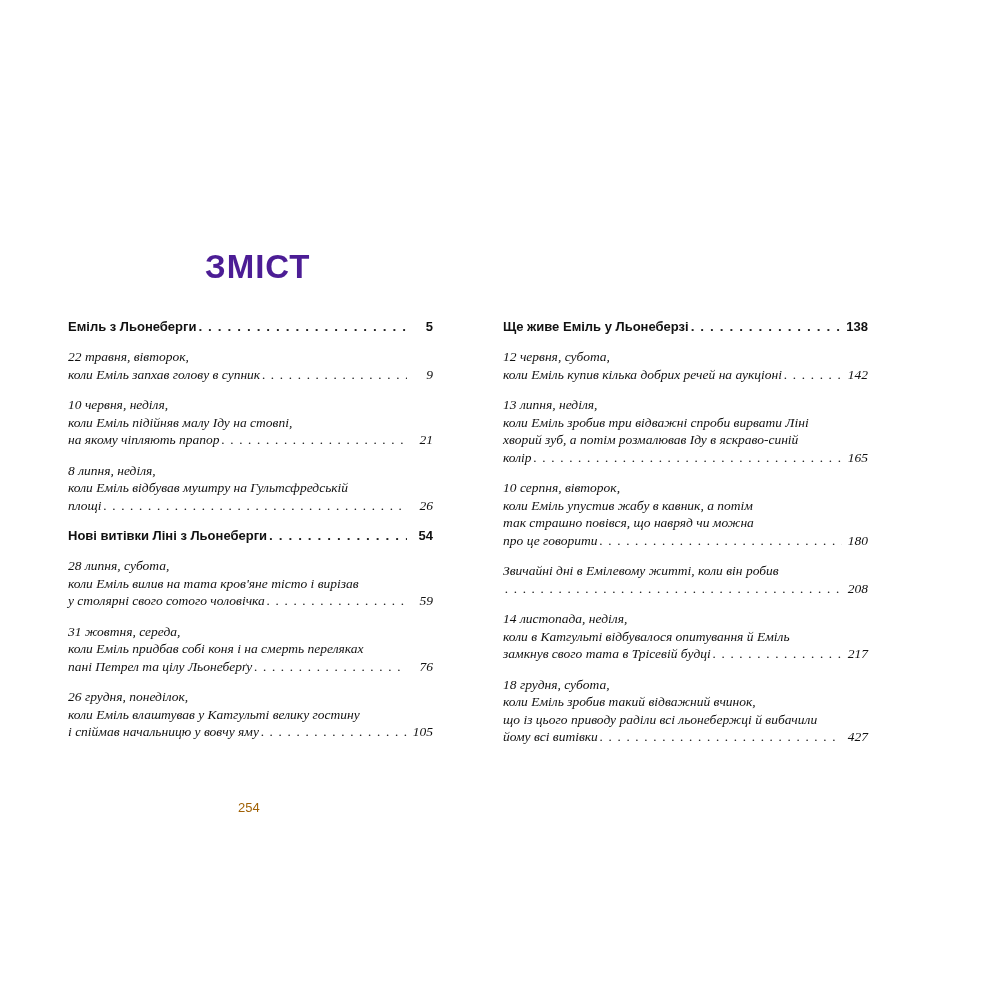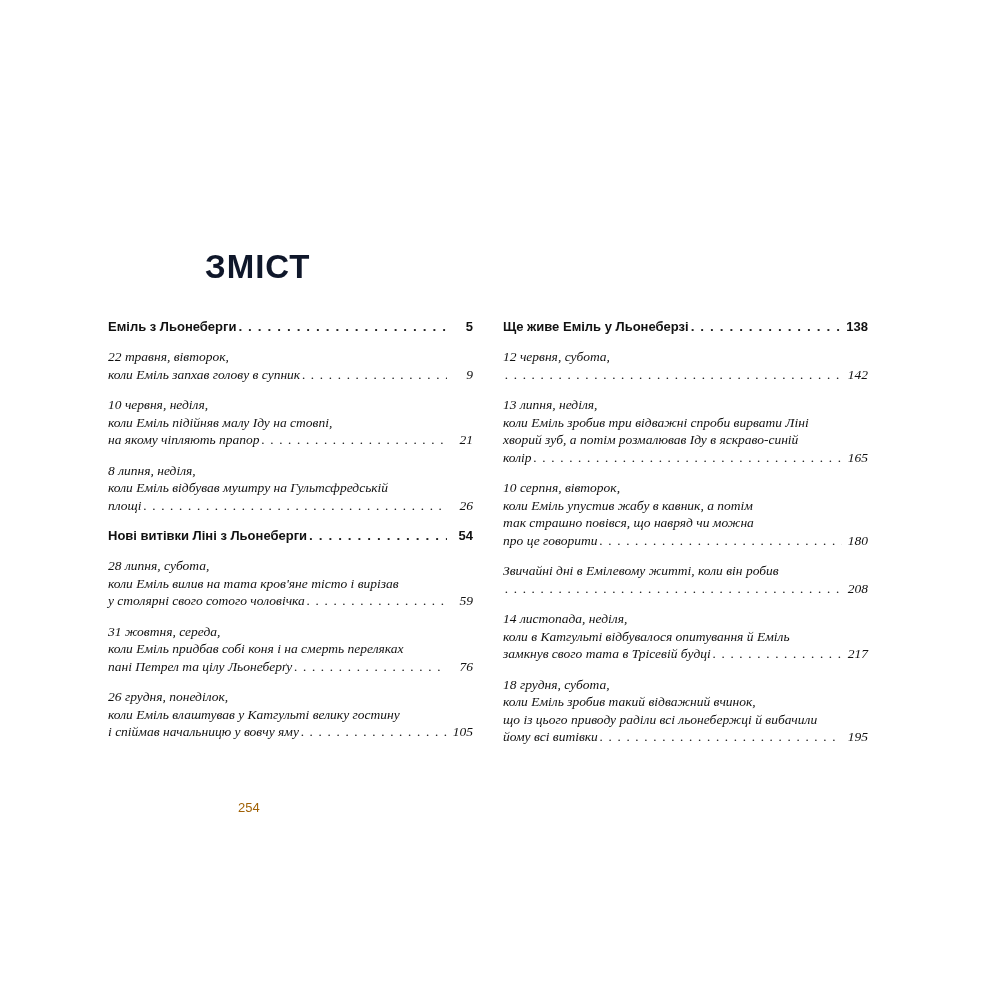--- a/index.html
+++ b/index.html
@@ -23,30 +23,29 @@
     background: #ffffff;
   }
   .toc-title {
     position: absolute;
     left: 205px;
     top: 248px;
     font-family: "Liberation Sans", sans-serif;
     font-weight: bold;
     font-size: 33px;
     letter-spacing: 1px;
-    color: #0f172a;
+    color: #4c1d95;
   }
   .columns {
     position: absolute;
     left: 68px;
     top: 318px;
     width: 870px;
     display: flex;
-    gap: 30px;
-    margin-left: 40px;
+    gap: 70px;
   }
   .col {
     width: 365px;
   }
   .entry {
     margin-bottom: 13px;
   }
   .entry.section {
     margin-bottom: 12px;
   }
@@ -237,20 +236,21 @@
             <span class="pg">138</span>
           </div>
         </div>
         <div class="entry chapter">
           <div class="line nodots">
             <span class="txt">12 червня, субота,</span>
             <span class="dots">. . . . . . . . . . . . . . . . . . . . . . . . . . . . . . . . . . . . . . . . . . . . . . . . . . . . . . . . . . . . . . . . . . . . . . . . . . . . . . . . . . . . . . . . . . . . . . . . . . . . . . . . . . . . . . . . . . . . . . . . . . . . . . . . . . . . . . . . . . . . . . . . . . . . . . . . . . . . . . . .</span>
             <span class="pg"></span>
           </div>
           <div class="line">
+            <span class="txt">коли Еміль купив кілька добрих речей на аукціоні</span>
             <span class="dots">. . . . . . . . . . . . . . . . . . . . . . . . . . . . . . . . . . . . . . . . . . . . . . . . . . . . . . . . . . . . . . . . . . . . . . . . . . . . . . . . . . . . . . . . . . . . . . . . . . . . . . . . . . . . . . . . . . . . . . . . . . . . . . . . . . . . . . . . . . . . . . . . . . . . . . . . . . . . . . . .</span>
             <span class="pg">142</span>
           </div>
         </div>
         <div class="entry chapter">
           <div class="line nodots">
             <span class="txt">13 липня, неділя,</span>
             <span class="dots">. . . . . . . . . . . . . . . . . . . . . . . . . . . . . . . . . . . . . . . . . . . . . . . . . . . . . . . . . . . . . . . . . . . . . . . . . . . . . . . . . . . . . . . . . . . . . . . . . . . . . . . . . . . . . . . . . . . . . . . . . . . . . . . . . . . . . . . . . . . . . . . . . . . . . . . . . . . . . . . .</span>
             <span class="pg"></span>
           </div>
@@ -332,21 +332,21 @@
             <span class="pg"></span>
           </div>
           <div class="line nodots">
             <span class="txt">що із цього приводу раділи всі льонебержці й вибачили</span>
             <span class="dots">. . . . . . . . . . . . . . . . . . . . . . . . . . . . . . . . . . . . . . . . . . . . . . . . . . . . . . . . . . . . . . . . . . . . . . . . . . . . . . . . . . . . . . . . . . . . . . . . . . . . . . . . . . . . . . . . . . . . . . . . . . . . . . . . . . . . . . . . . . . . . . . . . . . . . . . . . . . . . . . .</span>
             <span class="pg"></span>
           </div>
           <div class="line">
             <span class="txt">йому всі витівки</span>
             <span class="dots">. . . . . . . . . . . . . . . . . . . . . . . . . . . . . . . . . . . . . . . . . . . . . . . . . . . . . . . . . . . . . . . . . . . . . . . . . . . . . . . . . . . . . . . . . . . . . . . . . . . . . . . . . . . . . . . . . . . . . . . . . . . . . . . . . . . . . . . . . . . . . . . . . . . . . . . . . . . . . . . .</span>
-            <span class="pg">195</span>
+            <span class="pg">427</span>
           </div>
         </div>
       </div>
   </div>
 
   <div class="folio">254</div>
 
 </div>
 
 </body></html>

